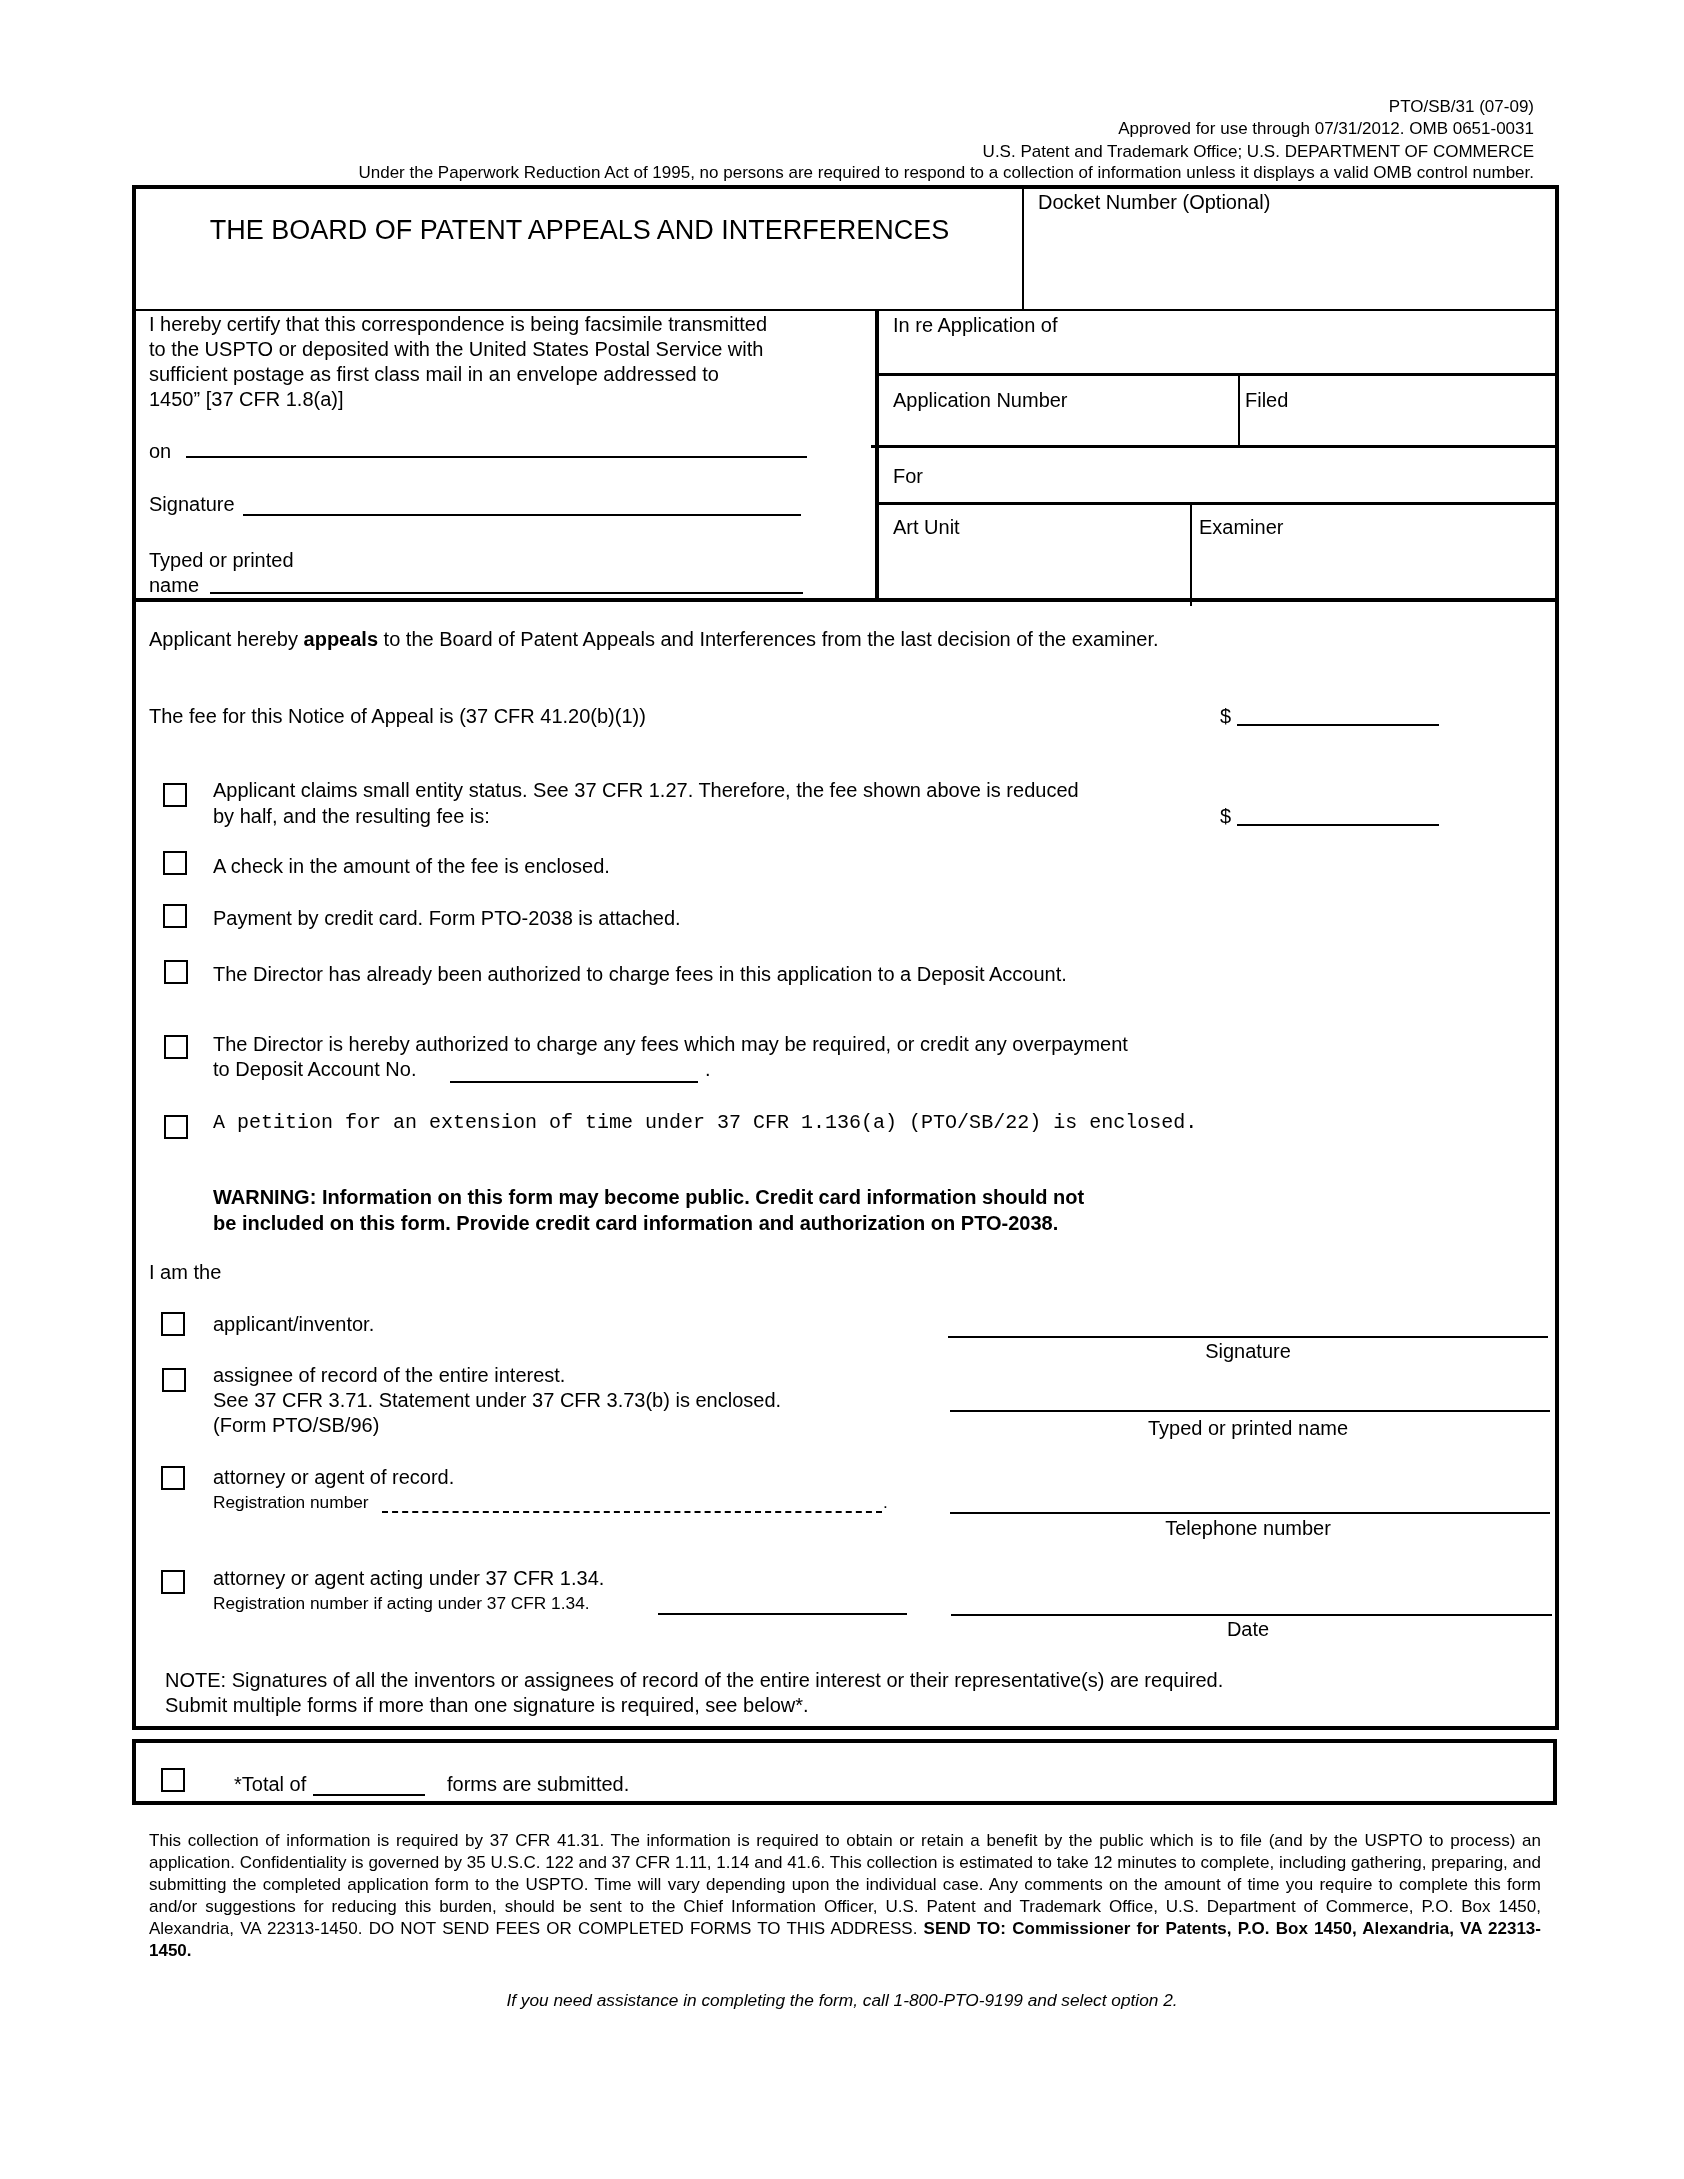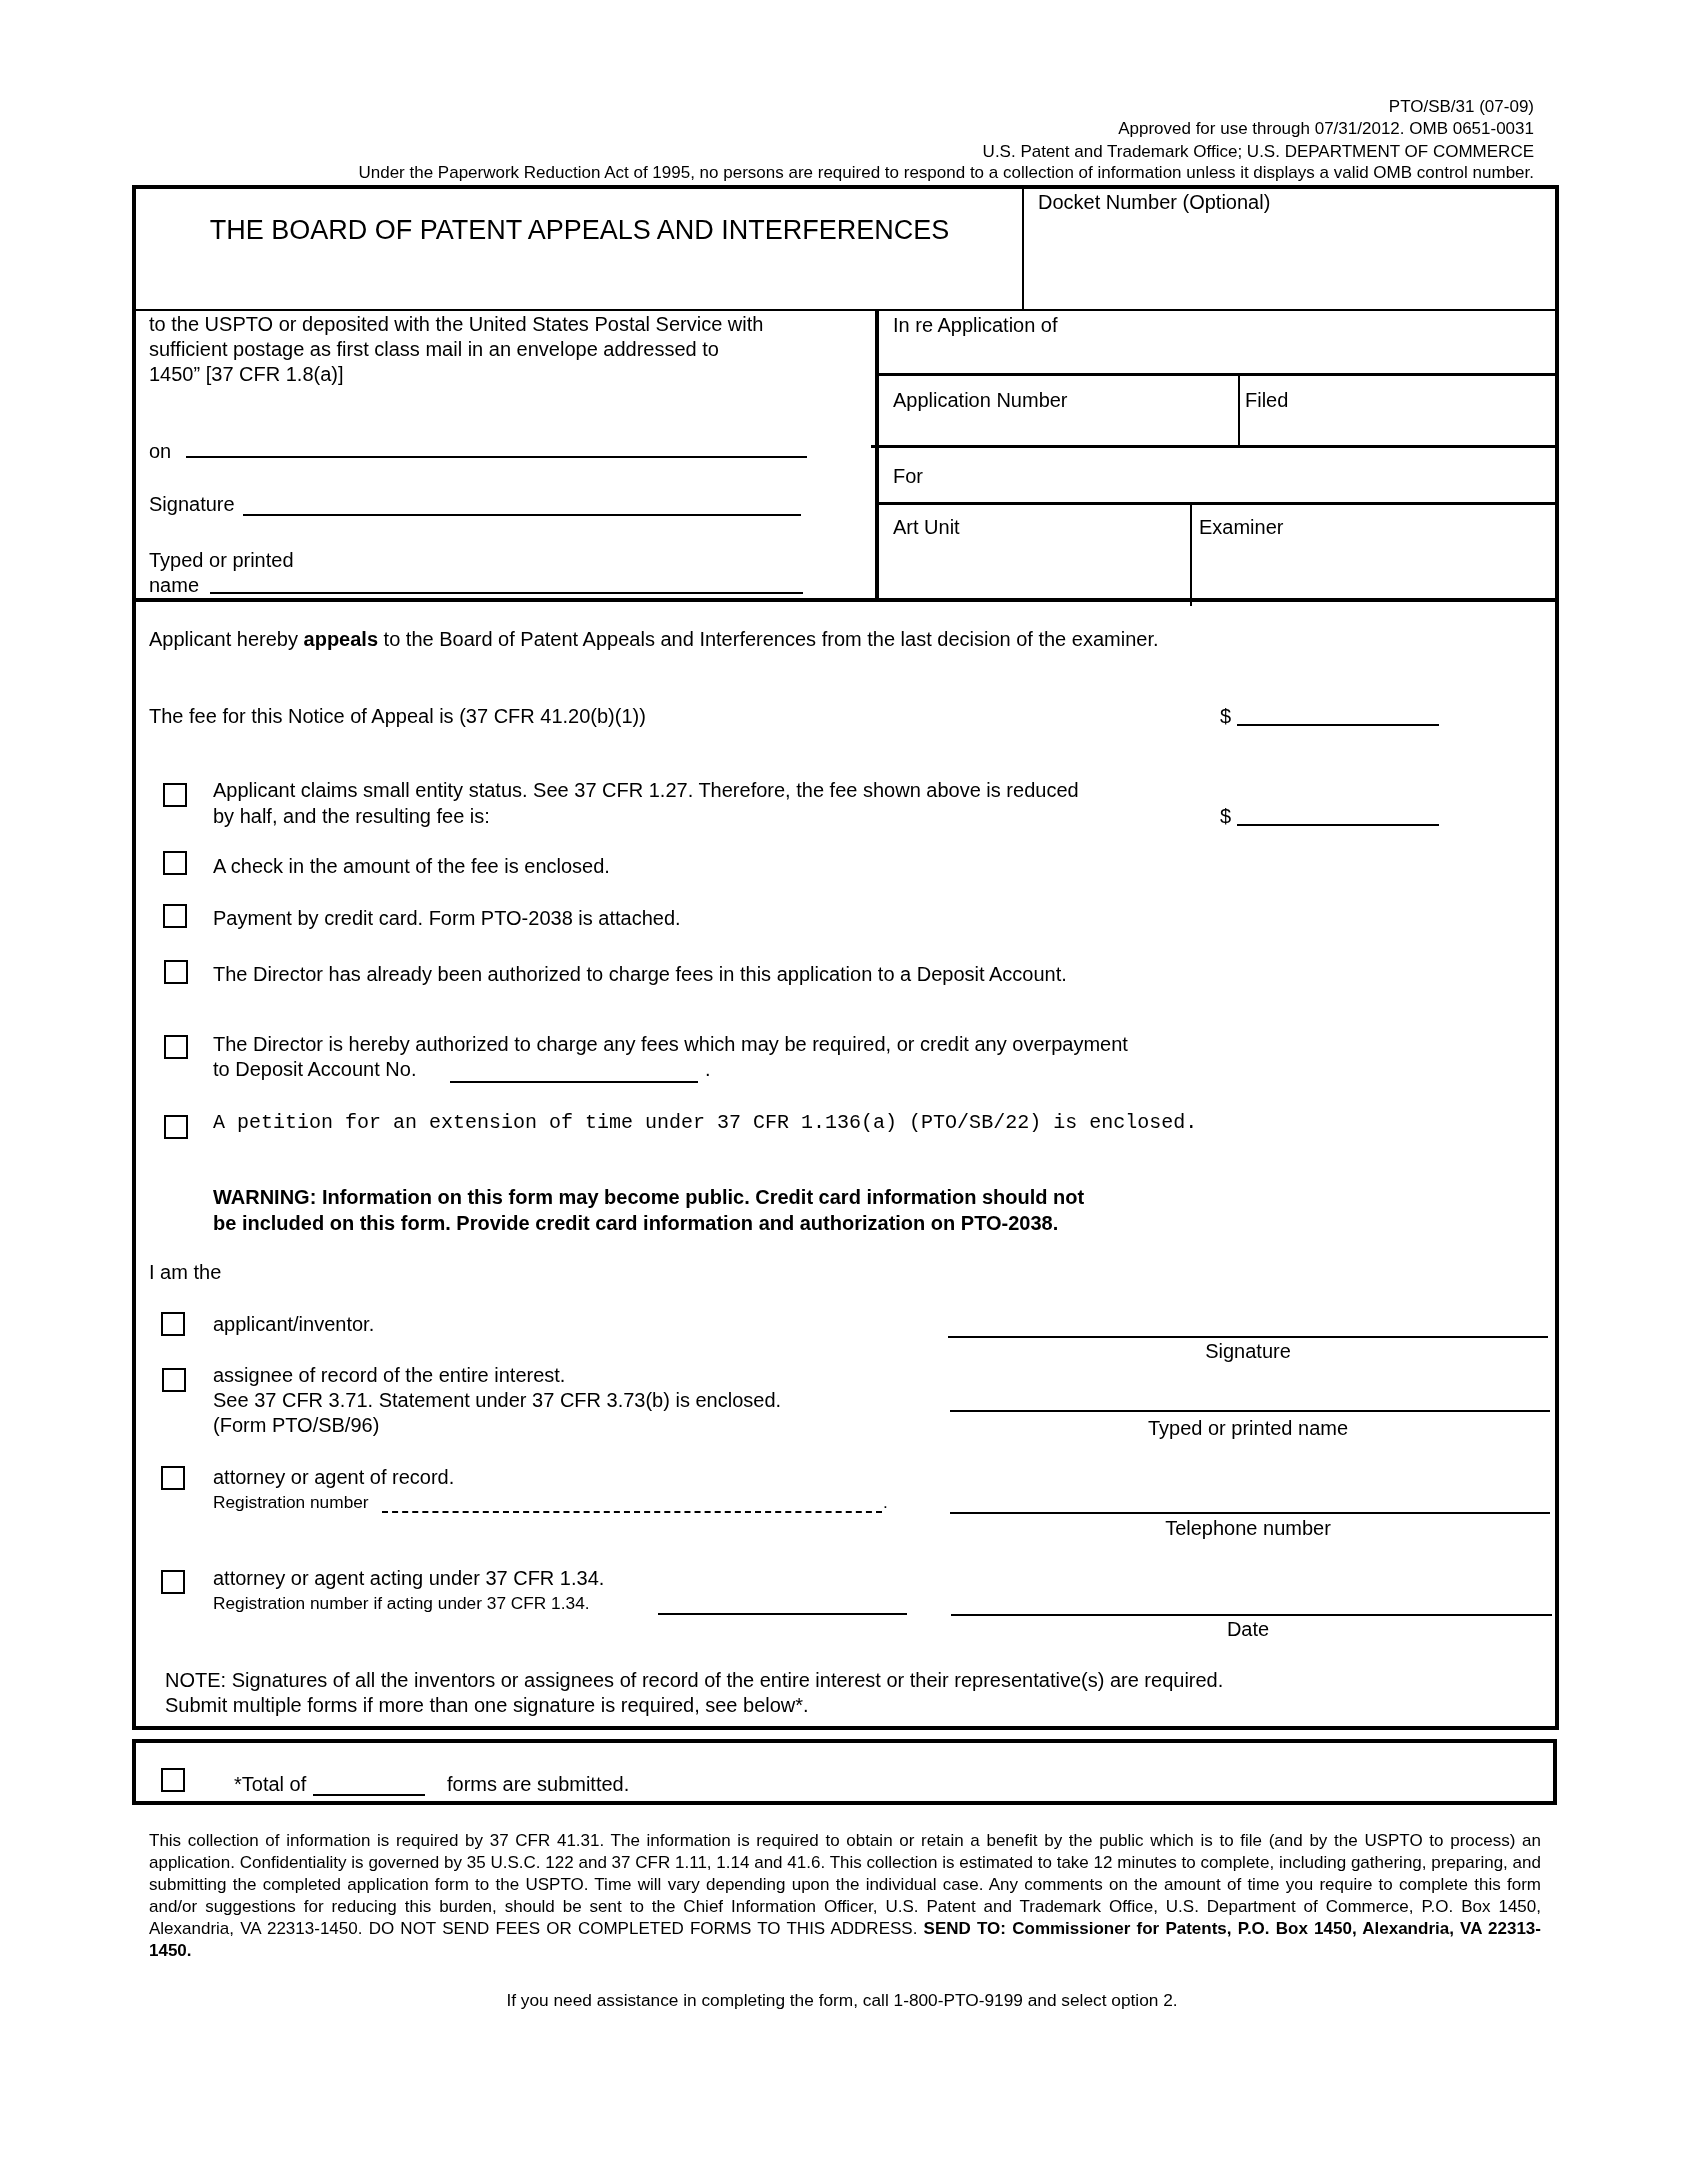--- a/index.html
+++ b/index.html
@@ -30,20 +30,21 @@
 
 <div class="abs title1" style="left:137px; top:214px; width:885px;">
   <div>THE BOARD OF PATENT APPEALS AND INTERFERENCES</div>
 </div>
 <div class="vl" style="left:1022px; top:187px; width:2px; height:123px;"></div>
 <div class="abs t" style="left:1038px; top:190px;">Docket Number (Optional)</div>
 <input class="field" style="left: 1038px; top: 223px; width: 495px; height: 69px;" value="">
 <div class="hl" style="left:134px; top:309px; width:1423px; height:2px;"></div>
 
 <div class="abs t" style="left:149px; top:312px; line-height:25px;">
+  <div>I hereby certify that this correspondence is being facsimile transmitted</div>
   <div>to the USPTO or deposited with the United States Postal Service with</div>
   <div>sufficient postage as first class mail in an envelope addressed to</div>
   <div>1450” [37 CFR 1.8(a)]</div>
 </div>
 <div class="abs t" style="left:149px; top:439px;">on</div>
 <div class="uline" style="left:186px; top:456px; width:621px;"></div>
 <input class="field" style="left: 188px; top: 436px; width: 614px; height: 22px;" value="">
 
 <div class="abs t" style="left:149px; top:492px;">Signature</div>
 <div class="uline" style="left:243px; top:514px; width:558px;"></div>
@@ -159,14 +160,14 @@
 
 <div class="box" style="left:132px; top:1739px; width:1425px; height:66px; border-width:4px;"></div>
 <div class="cb" style="left:161px; top:1768px;"></div>
 <div class="abs t" style="left:234px; top:1772px;">*Total of</div>
 <div class="uline" style="left:313px; top:1794px; width:112px;"></div>
 <input class="field" style="left: 315px; top: 1772px; width: 107px; height: 22px;" value="">
 <div class="abs t" style="left:447px; top:1772px;">forms are submitted.</div>
 
 <div class="abs foot" style="left:149px; top:1830px; width:1392px;"><span>This collection of information is required by 37 CFR 41.31. The information is required to obtain or retain a benefit by the public which is to file (and by the USPTO to process) an application.  Confidentiality is governed by 35 U.S.C. 122 and 37 CFR 1.11, 1.14 and 41.6.  This collection is estimated to take 12 minutes to complete, including gathering, preparing, and submitting the completed application form to the USPTO.  Time will vary depending upon the individual case.  Any comments on the amount of time you require to complete this form and/or suggestions for reducing this burden, should be sent to the Chief Information Officer, U.S. Patent and Trademark Office, U.S. Department of Commerce, P.O. Box 1450, Alexandria, VA 22313-1450.  DO NOT SEND FEES OR COMPLETED FORMS TO THIS ADDRESS. </span><b>SEND TO: Commissioner for Patents, P.O. Box 1450, Alexandria, VA 22313-1450.</b></div>
 
-<div class="abs" style="left:0; top:1990px; width:1684px; text-align:center; font-size:17.3px; white-space:nowrap;">If you need assistance in completing the form, call 1-800-PTO-9199 and select option 2.</div>
+<div class="abs" style="left:0; top:1990px; width:1684px; text-align:center; font-size:17.3px; font-style:italic; white-space:nowrap;">If you need assistance in completing the form, call 1-800-PTO-9199 and select option 2.</div>
 
 
 </body></html>

